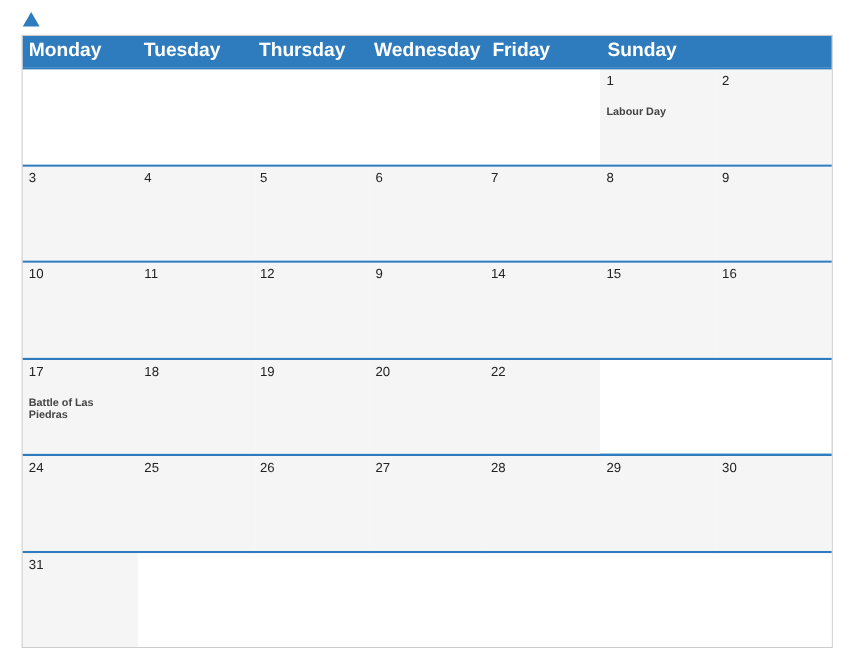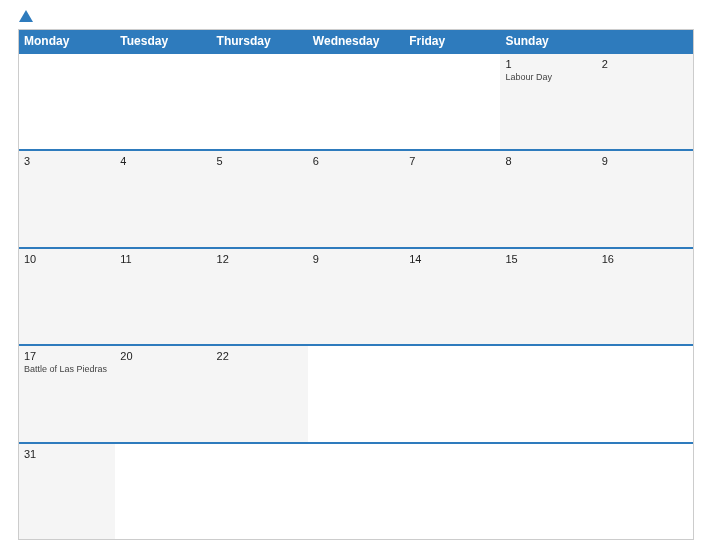--- a/index.html
+++ b/index.html
@@ -77,21 +77,21 @@
     }
 
     .day-headers {
       display: grid;
       grid-template-columns: repeat(7, 1fr);
       background: #2e7bbd;
     }
 
     .day-header {
       color: #fff;
-      font-size: 12px;
+      font-size: 16px;
       padding: 4px 5px;
       font-weight: bold;
       text-align: left;
     }
 
     .weeks {
       flex: 1;
       display: flex;
       flex-direction: column;
     }
@@ -125,22 +125,23 @@
 
     .day-number {
       font-size: 11px;
       color: #222;
       font-weight: normal;
     }
 
     .holiday-name {
       font-size: 9px;
       color: #444;
-      margin-top: 2px;
+      margin-top: 14px;
       line-height: 1.2;
+      font-weight: bold;
     }
   </style>
 </head>
 <body>
 
 <div class="page">
 
   <div class="header">
     <div class="logo">
       <span class="logo-general"></span>
@@ -222,24 +223,53 @@
           <div class="day-cell">
             <span class="day-number">16</span>
           </div>
         </div>
         <div class="week-row">
           <div class="day-cell">
             <span class="day-number">17</span>
             <span class="holiday-name">Battle of Las Piedras</span>
           </div>
           <div class="day-cell">
+            <span class="day-number">18</span>
+          </div>
+          <div class="day-cell">
+            <span class="day-number">19</span>
+          </div>
+          <div class="day-cell">
             <span class="day-number">20</span>
           </div>
           <div class="day-cell">
             <span class="day-number">22</span>
+          </div>
+        </div>
+        <div class="week-row">
+          <div class="day-cell">
+            <span class="day-number">24</span>
+          </div>
+          <div class="day-cell">
+            <span class="day-number">25</span>
+          </div>
+          <div class="day-cell">
+            <span class="day-number">26</span>
+          </div>
+          <div class="day-cell">
+            <span class="day-number">27</span>
+          </div>
+          <div class="day-cell">
+            <span class="day-number">28</span>
+          </div>
+          <div class="day-cell">
+            <span class="day-number">29</span>
+          </div>
+          <div class="day-cell">
+            <span class="day-number">30</span>
           </div>
         </div>
         <div class="week-row">
           <div class="day-cell">
             <span class="day-number">31</span>
           </div>
           <div class="day-cell empty"></div>
           <div class="day-cell empty"></div>
           <div class="day-cell empty"></div>
           <div class="day-cell empty"></div>

